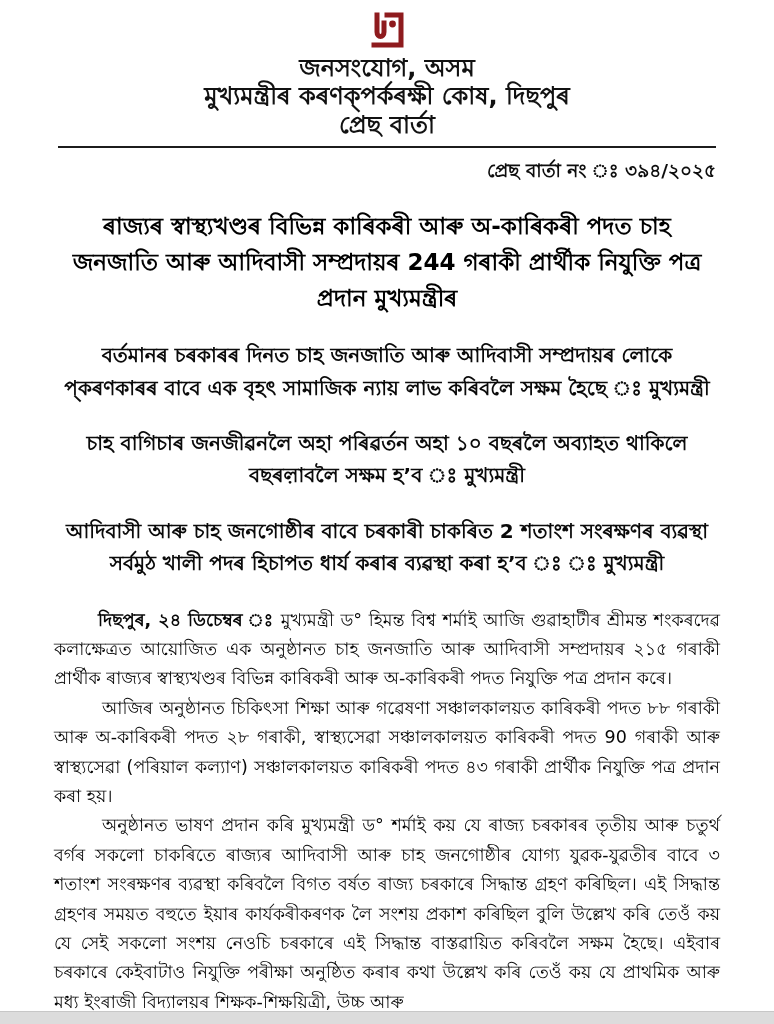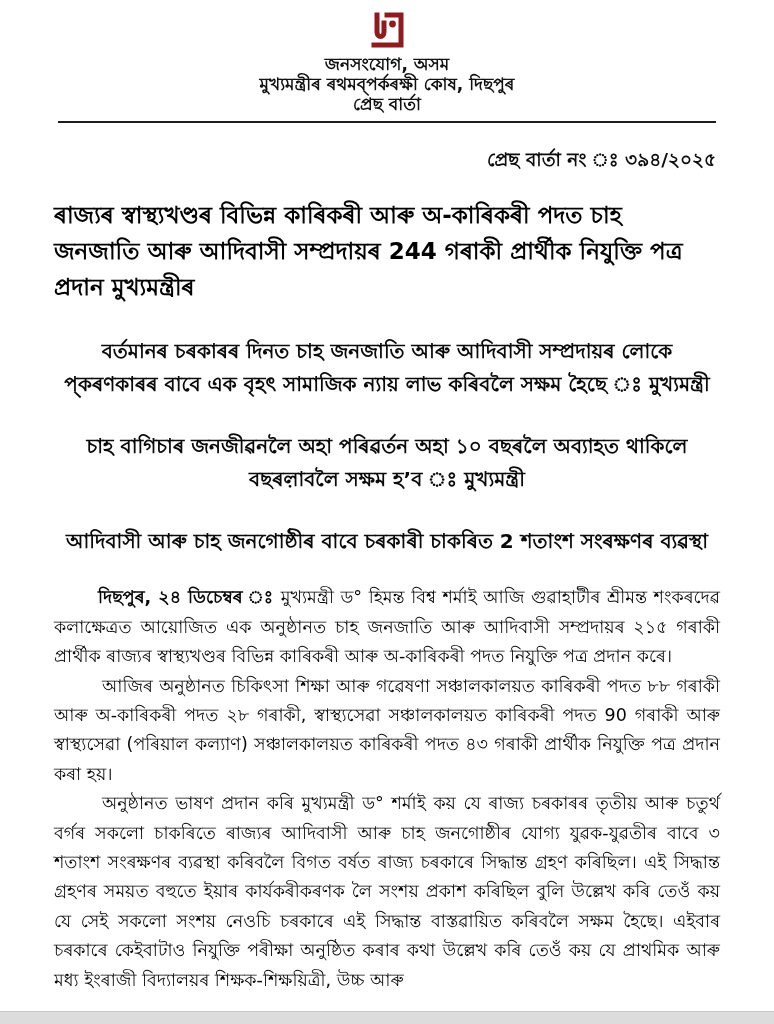--- a/index.html
+++ b/index.html
@@ -9,37 +9,37 @@
     position: relative;
     font-family: "DejaVu Sans", "Liberation Sans", sans-serif;
     color: #0d0d0d;
     overflow: hidden;
   }
   .page { padding: 10px 54px 0 54px; }
 
   
   .hdr { text-align: center; }
   .logo { display: inline-block; width: 40px; height: 40px; }
-  .hdr-line { font-weight: bold; font-size: 17px; line-height: 1.18; color: #111; }
+  .hdr-line { font-weight: bold; font-size: 24px; line-height: 1.18; color: #111; }
   .hdr-rule {
     border: none; border-top: 2px solid #1c1c1c;
     margin: 7px 4px 0 4px;
   }
   .press-no {
     text-align: right; font-weight: bold; font-size: 18.5px;
-    margin-top: 23px; padding-right: 4px;
+    margin-top: 9px; padding-right: 4px;
   }
 
   
   .headline {
-    margin-top: 20px; text-align: left;
+    margin-top: 20px; text-align: center;
     font-weight: bold; font-size: 23px; line-height: 1.57; color: #000;
   }
   .subhead {
-    margin-top: 30px; text-align: center;
+    margin-top: 23px; text-align: center;
     font-weight: bold; font-size: 20px; line-height: 1.62; color: #0a0a0a;
   }
 
   
   .body-text { margin-top: 26px; font-size: 17.5px; line-height: 1.68; text-align: justify; color: #060606; }
   .body-text p { text-align: justify; }
   .body-text p.indent { text-indent: 48px; }
   .dateline { font-weight: bold; margin-left: 44px; }
 
   
@@ -57,21 +57,21 @@
     <span class="logo">
       <svg viewBox="0 0 40 40" aria-hidden="true">
         <g fill="none" stroke="#8e1b1e" stroke-width="5" stroke-linecap="square">
           <path d="M20 5 H34 V35 H7"></path>
           <path d="M10 5 V22 C10 28 17 28 17 22 V13"></path>
         </g>
         <circle cx="25.5" cy="14" r="3.4" fill="#8e1b1e"></circle>
       </svg>
     </span>
     <div class="hdr-line">জনসংযোগ, অসম</div>
-    <div class="hdr-line">মুখ্যমন্ত্ৰীৰ ৰথমব্পৰ্কৰক্ষী কোষ, দিছপুৰ</div>
+    <div class="hdr-line">মুখ্যমন্ত্ৰীৰ কৰণক্পৰ্কৰক্ষী কোষ, দিছপুৰ</div>
     <div class="hdr-line">প্ৰেছ বাৰ্তা</div>
   </div>
 
   <hr class="hdr-rule">
 
   <div class="press-no">প্ৰেছ বাৰ্তা নং ঃ ৩৯৪/২০২৫</div>
 
   <div class="headline">
     <div>ৰাজ্যৰ স্বাস্থ্যখণ্ডৰ বিভিন্ন কাৰিকৰী আৰু অ-কাৰিকৰী পদত চাহ</div>
     <div>জনজাতি আৰু আদিবাসী সম্প্ৰদায়ৰ 244 গৰাকী প্ৰাৰ্থীক নিযুক্তি পত্ৰ</div>
@@ -83,20 +83,21 @@
     <div>প্কৰণকাৰৰ বাবে এক বৃহৎ সামাজিক ন্যায় লাভ কৰিবলৈ সক্ষম হৈছে ঃ মুখ্যমন্ত্ৰী</div>
   </div>
 
   <div class="subhead">
     <div>চাহ বাগিচাৰ জনজীৱনলৈ অহা পৰিৱৰ্তন অহা ১০ বছৰলৈ অব্যাহত থাকিলে</div>
     <div>বছৰল়াবলৈ সক্ষম হ’ব ঃ মুখ্যমন্ত্ৰী</div>
   </div>
 
   <div class="subhead">
     <div>আদিবাসী আৰু চাহ জনগোষ্ঠীৰ বাবে চৰকাৰী চাকৰিত 2 শতাংশ সংৰক্ষণৰ ব্যৱস্থা</div>
+    <div>সৰ্বমুঠ খালী পদৰ হিচাপত ধাৰ্য কৰাৰ ব্যৱস্থা কৰা হ’ব ঃ ঃ মুখ্যমন্ত্ৰী</div>
   </div>
 
   <div class="body-text">
     <p><span class="dateline">দিছপুৰ, ২৪ ডিচেম্বৰ ঃ</span><span> মুখ্যমন্ত্ৰী ড° হিমন্ত বিশ্ব শৰ্মাই আজি গুৱাহাটীৰ শ্ৰীমন্ত শংকৰদেৱ কলাক্ষেত্ৰত আয়োজিত এক অনুষ্ঠানত চাহ জনজাতি আৰু আদিবাসী সম্প্ৰদায়ৰ ২১৫ গৰাকী প্ৰাৰ্থীক ৰাজ্যৰ স্বাস্থ্যখণ্ডৰ বিভিন্ন কাৰিকৰী আৰু অ-কাৰিকৰী পদত নিযুক্তি পত্ৰ প্ৰদান কৰে।</span></p>
     <p class="indent">আজিৰ অনুষ্ঠানত চিকিৎসা শিক্ষা আৰু গৱেষণা সঞ্চালকালয়ত কাৰিকৰী পদত ৮৮ গৰাকী আৰু অ-কাৰিকৰী পদত ২৮ গৰাকী, স্বাস্থ্যসেৱা সঞ্চালকালয়ত কাৰিকৰী পদত 90 গৰাকী আৰু স্বাস্থ্যসেৱা (পৰিয়াল কল্যাণ) সঞ্চালকালয়ত কাৰিকৰী পদত ৪৩ গৰাকী প্ৰাৰ্থীক নিযুক্তি পত্ৰ প্ৰদান কৰা হয়।</p>
     <p class="indent">অনুষ্ঠানত ভাষণ প্ৰদান কৰি মুখ্যমন্ত্ৰী ড° শৰ্মাই কয় যে ৰাজ্য চৰকাৰৰ তৃতীয় আৰু চতুৰ্থ বৰ্গৰ সকলো চাকৰিতে ৰাজ্যৰ আদিবাসী আৰু চাহ জনগোষ্ঠীৰ যোগ্য যুৱক-যুৱতীৰ বাবে ৩ শতাংশ সংৰক্ষণৰ ব্যৱস্থা কৰিবলৈ বিগত বৰ্ষত ৰাজ্য চৰকাৰে সিদ্ধান্ত গ্ৰহণ কৰিছিল। এই সিদ্ধান্ত গ্ৰহণৰ সময়ত বহুতে ইয়াৰ কাৰ্যকৰীকৰণক লৈ সংশয় প্ৰকাশ কৰিছিল বুলি উল্লেখ কৰি তেওঁ কয় যে সেই সকলো সংশয় নেওচি চৰকাৰে এই সিদ্ধান্ত বাস্তৱায়িত কৰিবলৈ সক্ষম হৈছে। এইবাৰ চৰকাৰে কেইবাটাও নিযুক্তি পৰীক্ষা অনুষ্ঠিত কৰাৰ কথা উল্লেখ কৰি তেওঁ কয় যে প্ৰাথমিক আৰু মধ্য ইংৰাজী বিদ্যালয়ৰ শিক্ষক-শিক্ষয়িত্ৰী, উচ্চ আৰু</p>
   </div>
 
 </div>
 

